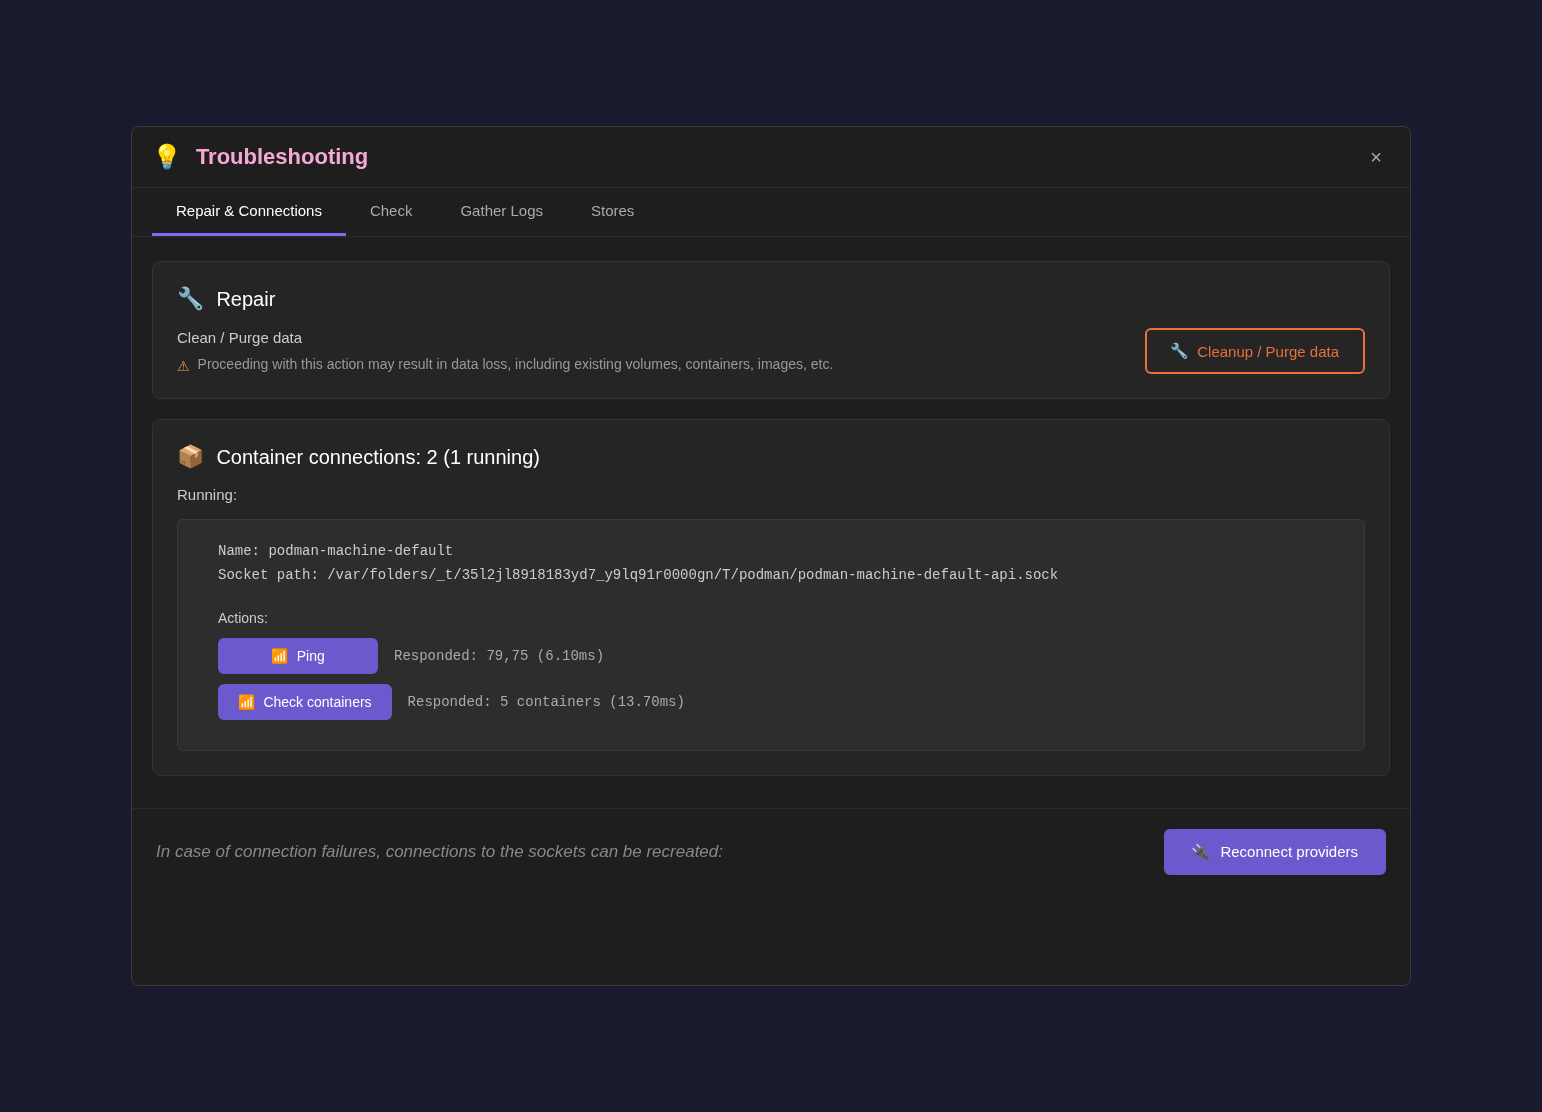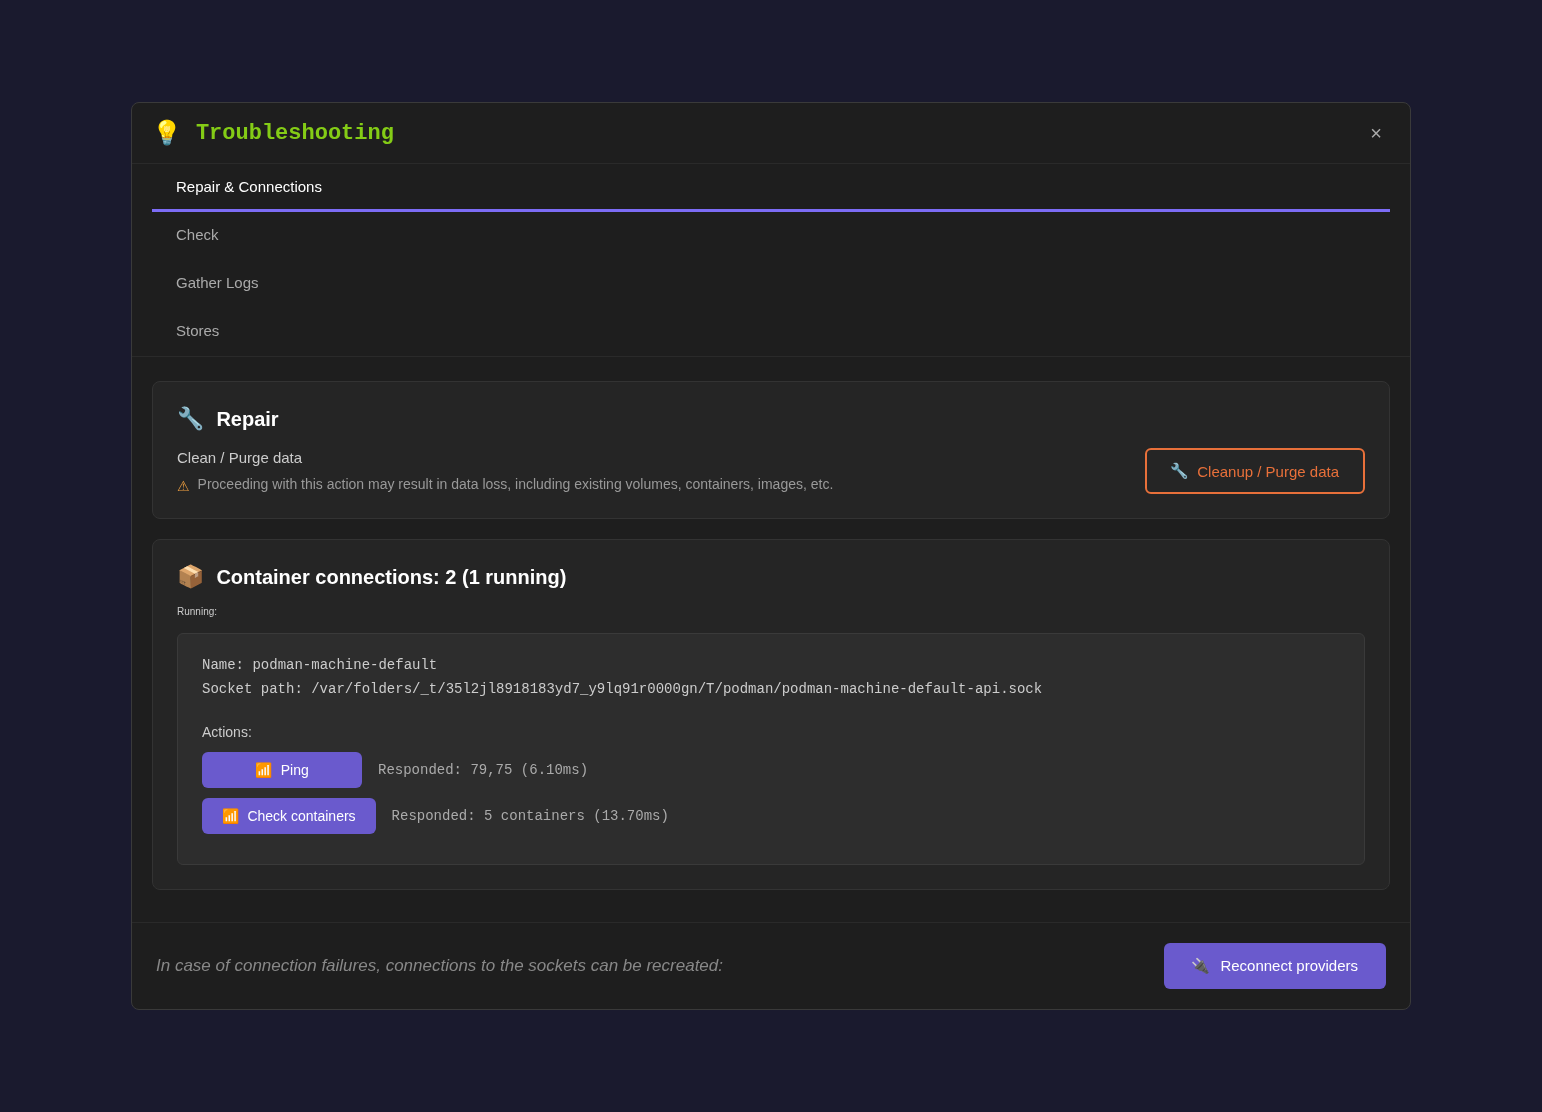--- a/index.html
+++ b/index.html
@@ -36,43 +36,41 @@
       color: #e0e0e0;
       margin-right: 14px;
       font-size: 24px;
       display: flex;
       align-items: center;
     }
 
     .title-bar-title {
       font-size: 22px;
       font-weight: 700;
-      color: #84cc16;
-      font-family: Liberation Mono, monospace;
+      color: #f9a8d4;
     }
 
     .close-btn {
       position: absolute;
       right: 20px;
       top: 50%;
       transform: translateY(-50%);
       background: none;
       border: none;
       color: #aaa;
       font-size: 20px;
       cursor: pointer;
       padding: 4px 8px;
     }
 
     .tabs {
       display: flex;
       padding: 0 20px;
       border-bottom: 1px solid #2a2a2a;
       gap: 0;
-      flex-direction: column;
     }
 
     .tab {
       padding: 14px 24px;
       font-size: 15px;
       color: #aaa;
       cursor: pointer;
       border-bottom: 3px solid transparent;
       white-space: nowrap;
     }
@@ -102,21 +100,21 @@
       gap: 12px;
       margin-bottom: 16px;
     }
 
     .card-header-icon {
       font-size: 22px;
     }
 
     .card-header-title {
       font-size: 20px;
-      font-weight: 700;
+      font-weight: 400;
       color: #ffffff;
     }
 
     .repair-body {
       display: flex;
       align-items: flex-end;
       justify-content: space-between;
       gap: 20px;
     }
 
@@ -158,30 +156,30 @@
       font-size: 15px;
       font-weight: 500;
       display: flex;
       align-items: center;
       gap: 8px;
       white-space: nowrap;
       flex-shrink: 0;
     }
 
     .running-label {
-      font-size: 10px;
+      font-size: 15px;
       color: #cccccc;
       margin-bottom: 16px;
     }
 
     .connection-box {
       background: #2d2d2d;
       border: 1px solid #3a3a3a;
       border-radius: 6px;
-      padding: 20px 24px;
+      padding: 20px 40px;
     }
 
     .connection-detail {
       font-size: 14px;
       color: #cccccc;
       line-height: 1.7;
       font-family: 'SF Mono', 'Courier New', monospace;
     }
 
     .actions-label {

